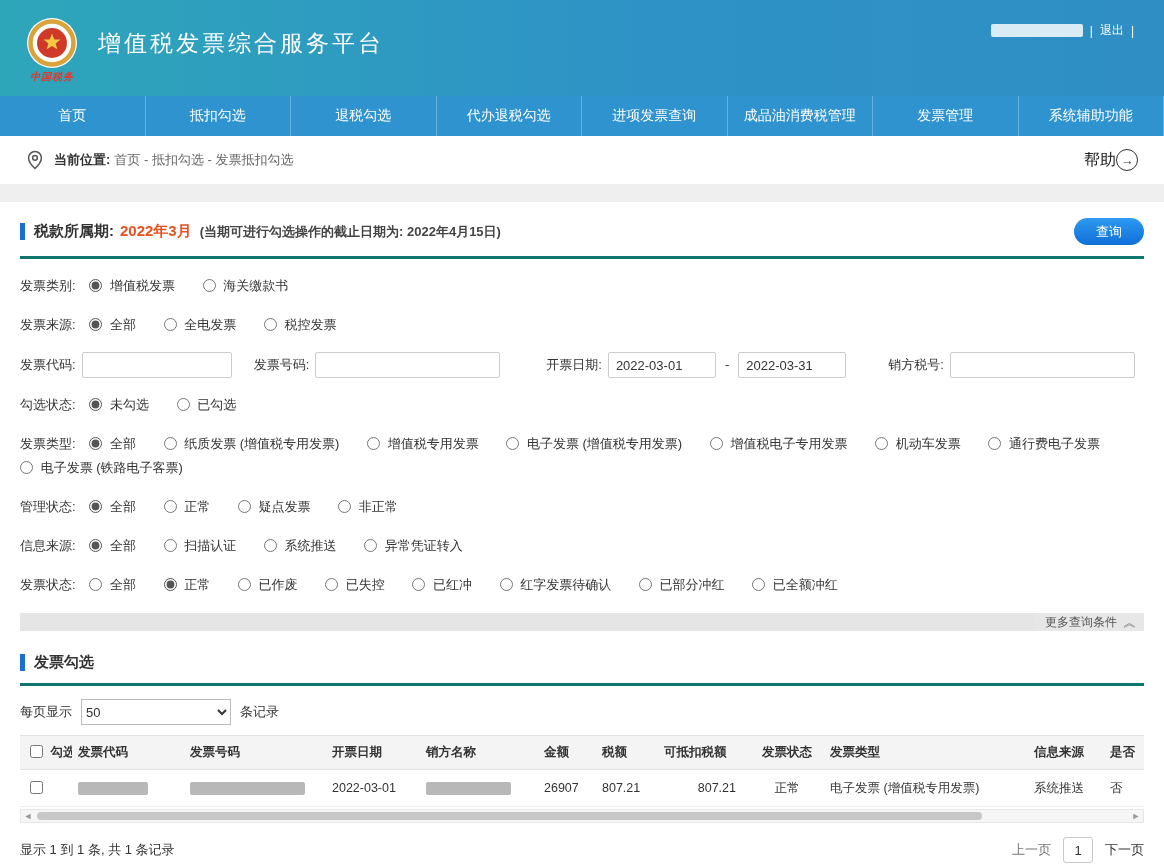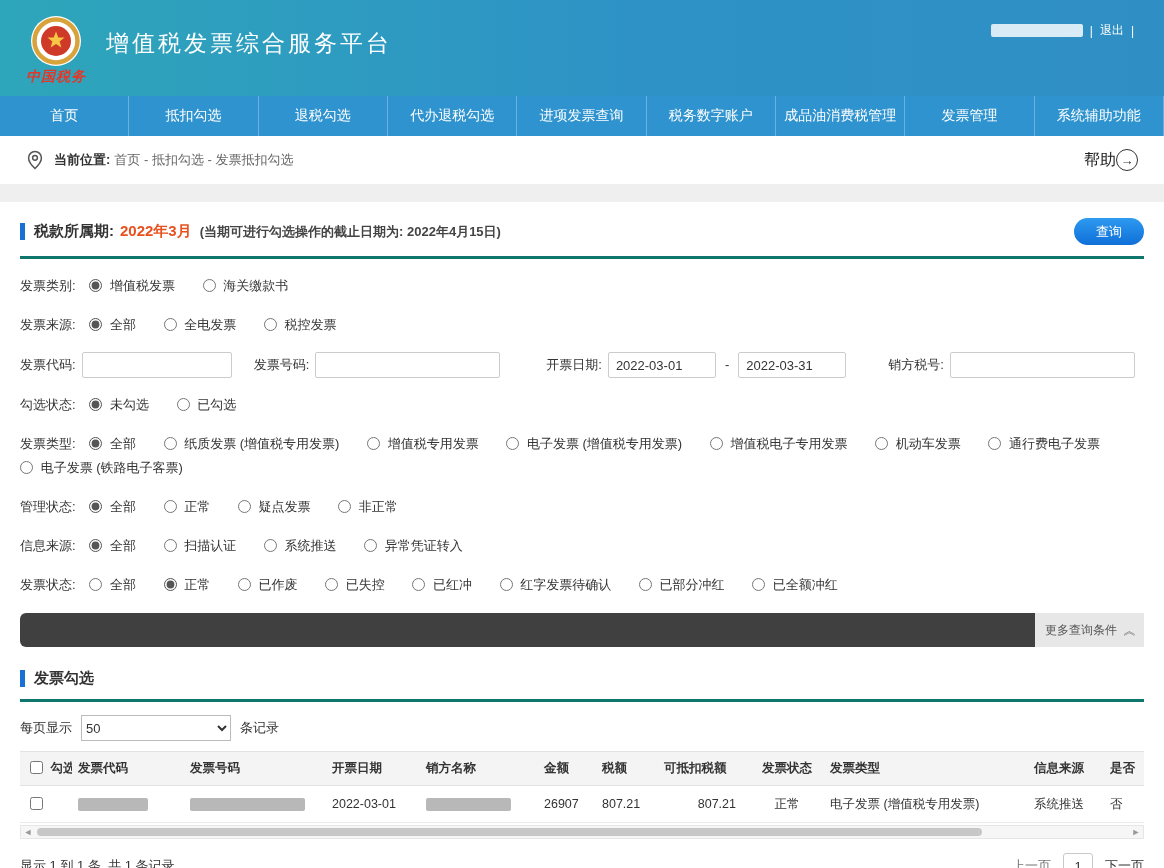--- a/index.html
+++ b/index.html
@@ -14,21 +14,21 @@
 
   
   .topbar {
     height:96px; padding:0 26px; position:relative;
     background:linear-gradient(90deg,#2ea6ba 0%,#2e92c6 55%,#2f8fc4 100%);
     display:flex; align-items:center;
   }
   .logo { display:flex; flex-direction:column; align-items:center; margin-right:16px; margin-top:4px; }
   .brand {
     font-family:Liberation Serif, serif;
-    font-weight:bold; font-style:italic; font-size:14px; color:#e2382a; margin-top:1px; letter-spacing:1px;
+    font-weight:bold; font-style:italic; font-size:10px; color:#e2382a; margin-top:1px; letter-spacing:1px;
   }
   .title { color:#fff; font-size:23px; font-weight:500; letter-spacing:3px; margin:0 0 10px 4px; }
   .user { position:absolute; top:22px; right:30px; display:flex; align-items:center; gap:7px; color:#fff; font-size:12px; }
   .umask { display:inline-block; width:92px; height:13px; background:rgba(255,255,255,.82); border-radius:2px; }
   .logout { color:#fff; text-decoration:none; cursor:pointer; }
 
   
   .nav { height:40px; background:#2f93cf; display:flex; }
   .nav-item {
     flex:1; display:flex; align-items:center; justify-content:center;
@@ -66,21 +66,21 @@
   .inputs { display:flex; align-items:center; flex-wrap:nowrap; }
   .inputs .flabel { margin-right:6px; flex:0 0 auto; }
   .tin { height:26px; border:1px solid #ccc; border-radius:2px; padding:0 7px; font-size:13px; color:#333; }
   .in-code { width:150px; margin-right:22px; }
   .in-num { width:185px; margin-right:46px; }
   .in-datef { width:108px; margin-right:9px; }
   .in-datet { width:108px; margin-right:42px; }
   .in-seller { width:185px; }
   .dash { margin-right:9px; color:#333; }
 
-  .more-strip { height:34px; background:#404040; display:flex; justify-content:flex-end; margin-top:16px;border-radius:6px; }
+  .more-strip { height:18px; background:#e5e5e5; display:flex; justify-content:flex-end; margin-top:16px; }
   .more-label {
     display:flex; align-items:center; gap:5px; padding:0 10px; background:#e7e7e7;
     font-size:12px; color:#555; cursor:pointer;
   }
   .chevrons { display:inline-block; transform:rotate(90deg); font-size:12px; color:#666; }
 
   
   .inv-head { margin-top:22px; }
   .per-page { display:flex; align-items:center; gap:9px; font-size:13px; margin:13px 0 10px; }
   .per-page select { width:150px; height:26px; border:1px solid #bbb; font-size:13px; color:#333; background:#fff; }
@@ -136,21 +136,20 @@
       <span>|</span>
     </div>
   </header>
 
   <nav class="nav">
     <div class="nav-item">首页</div>
     <div class="nav-item">抵扣勾选</div>
     <div class="nav-item">退税勾选</div>
     <div class="nav-item">代办退税勾选</div>
     <div class="nav-item">进项发票查询</div>
-    <div class="nav-item">税务数字账户</div>
     <div class="nav-item">成品油消费税管理</div>
     <div class="nav-item">发票管理</div>
     <div class="nav-item">系统辅助功能</div>
   </nav>
 
   <div class="breadcrumb">
     <svg width="18" height="20" viewBox="0 0 18 20">
       <path d="M9 1.5 C5.4 1.5 2.6 4.3 2.6 7.9 C2.6 12.4 9 18.5 9 18.5 C9 18.5 15.4 12.4 15.4 7.9 C15.4 4.3 12.6 1.5 9 1.5 Z" fill="none" stroke="#555" stroke-width="1.5"></path>
       <circle cx="9" cy="7.8" r="2.4" fill="none" stroke="#555" stroke-width="1.5"></circle>
     </svg>

